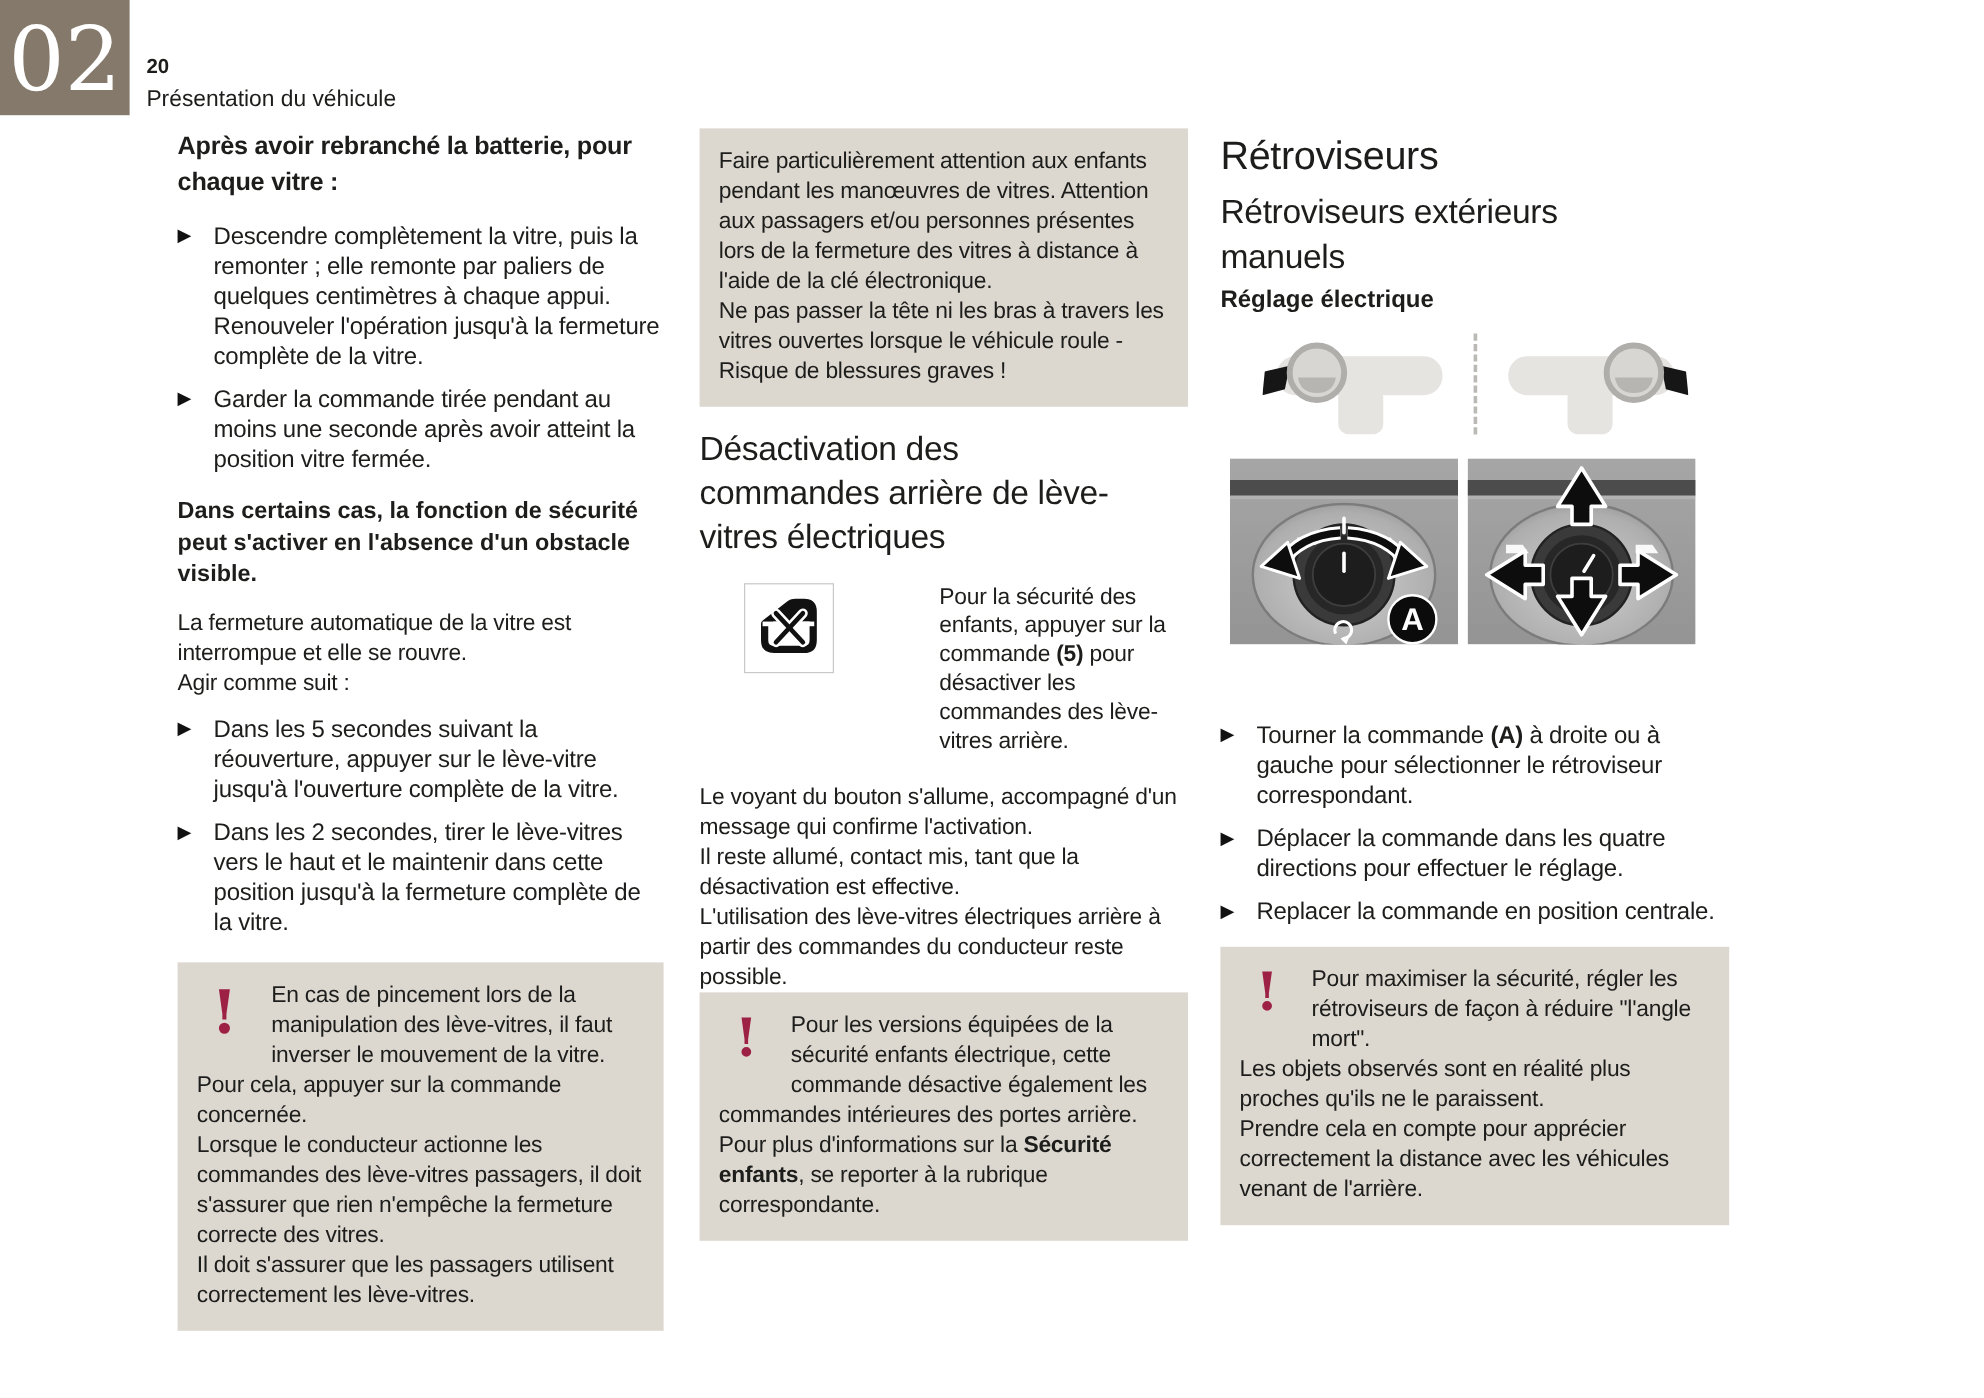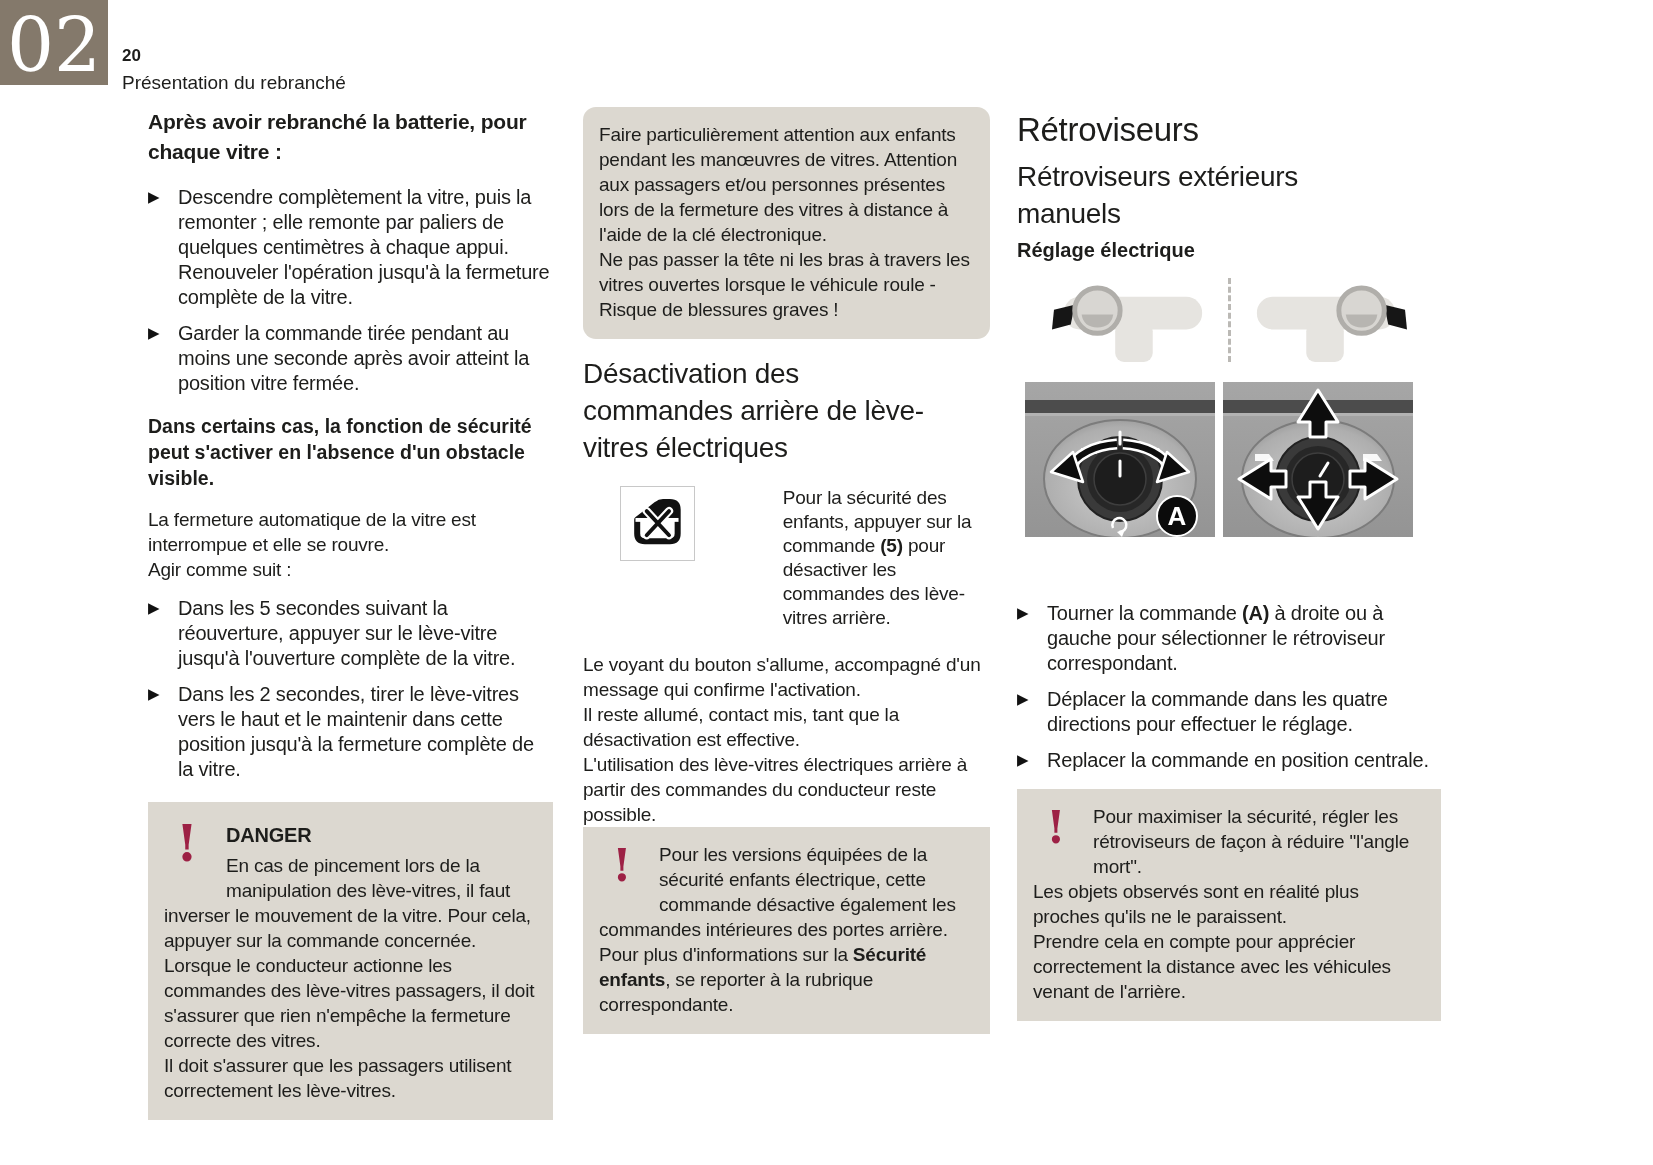--- a/index.html
+++ b/index.html
@@ -1,20 +1,20 @@
 <!DOCTYPE html>
 <html><head>
 <meta charset="utf-8">
 <style>
   html,body{margin:0;padding:0;background:#ffffff;}
   body{width:1653px;height:1165px;position:relative;font-family:"Liberation Sans",sans-serif;color:#1d1d1b;-webkit-font-smoothing:antialiased;}
   .page{position:absolute;inset:0;background:#fff;overflow:hidden;}
 
   
-  .chapter-tab{position:absolute;left:0;top:0;width:108px;height:85px;background:#84796b;display:flex;align-items:center;justify-content:center;}
+  .chapter-tab{position:absolute;left:0;top:0;width:108px;height:96px;background:#84796b;display:flex;align-items:center;justify-content:center;}
   .chapter-tab .num{font-family:"DejaVu Serif",serif;font-size:74px;color:#fff;font-weight:400;line-height:1;margin-top:4px;}
 
   
   .page-header{position:absolute;left:122px;top:46px;}
   .page-header .pnum{font-weight:700;font-size:17px;margin-bottom:6px;}
   .page-header .ptitle{font-size:19px;}
 
   .col{position:absolute;top:107px;}
   .col1{left:148px;width:405px;}
   .col2{left:583px;width:407px;}
@@ -36,21 +36,21 @@
   .graybox{background:#dcd8d0;padding:15px 17px 17px 16px;}
   .excl{float:left;font-family:"DejaVu Serif",serif;font-weight:700;color:#9d2145;font-size:44px;line-height:44px;width:22px;height:58px;margin:2px 26px 2px 12px;text-align:center;}
   .excl.danger-size{font-size:50px;line-height:50px;height:64px;margin-right:28px;}
   .box-title{font-weight:700;font-size:20px;line-height:36px;letter-spacing:-0.2px;}
   .box-body{font-size:19px;line-height:25px;letter-spacing:-0.2px;}
 
   .col1 .heading{margin-bottom:18px;white-space:pre-line;}
   .col1 .bold-note{font-weight:700;font-size:19.5px;line-height:26px;margin:17px 0 16px 0;}
   .col1 .danger-box{margin-top:20px;}
 
-  .col2 .caution-top{margin-bottom:16px;border-radius:13px;}
+  .col2 .caution-top{margin-bottom:16px;}
   .col2 h2{margin:16px 0 20px 0;white-space:pre-line;}
   .icon-row{display:flex;align-items:flex-start;margin:18px 0 22px 0;}
   .icon-frame{margin-left:37px;width:73px;height:73px;border:1px solid #c8c8c8;background:#fff;display:flex;align-items:center;justify-content:center;}
   .icon-row .icon-text{margin-left:88px;width:208px;font-size:19px;line-height:24px;letter-spacing:-0.2px;}
   .col2 .mid-para{}
 
   .col3 h1{margin-bottom:8px;}
   .col3 h2{margin-bottom:7px;white-space:pre-line;}
   .col3 .h-bold3{font-size:20px;font-weight:700;margin-bottom:10px;}
   .picto-row{display:flex;align-items:center;justify-content:center;gap:18px;height:96px;margin-bottom:14px;}
@@ -65,21 +65,21 @@
 <body>
 
 <div class="page">
 
   <div class="chapter-tab">
     <span class="num">02</span>
   </div>
 
   <div class="page-header">
     <div class="pnum">20</div>
-    <div class="ptitle">Présentation du rebranché</div>
+    <div class="ptitle">Présentation du véhicule</div>
   </div>
 
   <div class="col col1">
     <h3 class="h-bold heading">Après avoir rebranché la batterie, pour
 chaque vitre :</h3>
     <ul class="bullets">
         <li>
           <span class="blt">▶</span>
           <span class="blt-text">Descendre complètement la vitre, puis la remonter ; elle remonte par paliers de quelques centimètres à chaque appui. Renouveler l'opération jusqu'à la fermeture complète de la vitre.</span>
         </li>
@@ -96,21 +96,20 @@
           <span class="blt">▶</span>
           <span class="blt-text">Dans les 5 secondes suivant la réouverture, appuyer sur le lève-vitre jusqu'à l'ouverture complète de la vitre.</span>
         </li>
         <li>
           <span class="blt">▶</span>
           <span class="blt-text">Dans les 2 secondes, tirer le lève-vitres vers le haut et le maintenir dans cette position jusqu'à la fermeture complète de la vitre.</span>
         </li>
       </ul>
     <div class="graybox danger-box">
       <span class="excl danger-size">!</span>
-      <div class="box-title">DANGER</div>
       <div class="box-body preline">En cas de pincement lors de la manipulation des lève-vitres, il faut inverser le mouvement de la vitre. Pour cela, appuyer sur la commande concernée.
 Lorsque le conducteur actionne les commandes des lève-vitres passagers, il doit s'assurer que rien n'empêche la fermeture correcte des vitres.
 Il doit s'assurer que les passagers utilisent correctement les lève-vitres.</div>
     </div>
   </div>
 
   <div class="col col2">
     <div class="graybox caution-top">
       <div class="box-body preline">Faire particulièrement attention aux enfants pendant les manœuvres de vitres. Attention aux passagers et/ou personnes présentes lors de la fermeture des vitres à distance à l'aide de la clé électronique.
 Ne pas passer la tête ni les bras à travers les vitres ouvertes lorsque le véhicule roule - Risque de blessures graves !</div>

